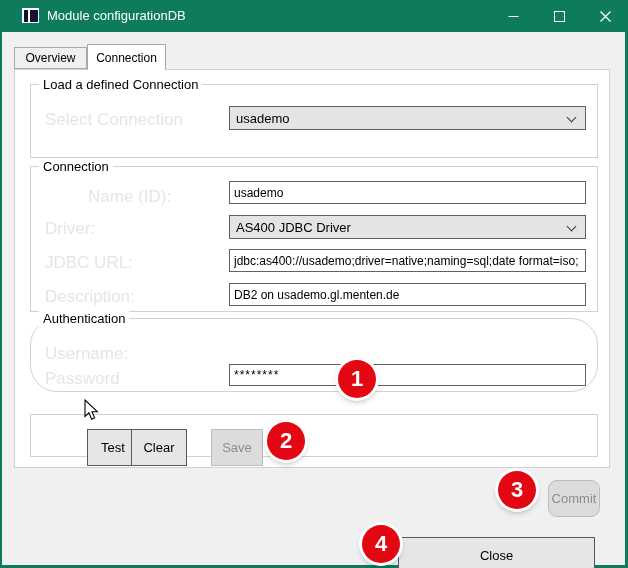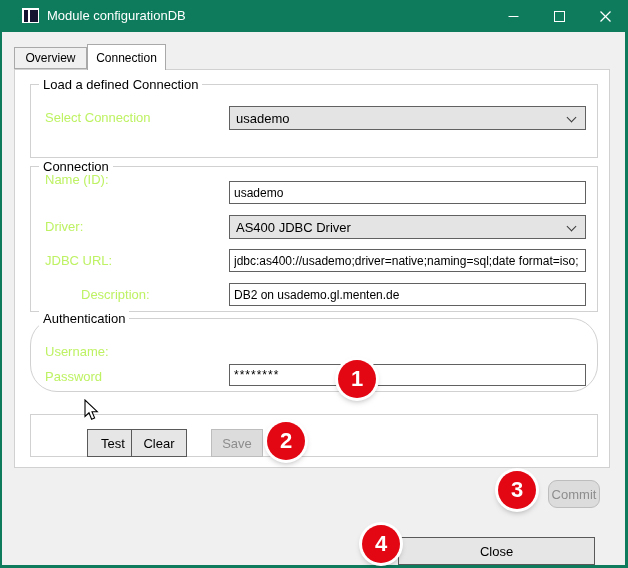--- a/index.html
+++ b/index.html
@@ -49,21 +49,21 @@
   }
   .group-title {
     position:absolute; left:8px; top:-8px; background:#ffffff; padding:0 4px;
     font-size:13px; color:#000; white-space:nowrap; line-height:15px;
   }
   .g-load { left:30px; top:84px;  width:568px; height:74px; }
   .g-conn { left:30px; top:166px; width:568px; height:146px; }
   .g-auth { left:30px; top:318px; width:568px; height:74px;border-radius:27px; }
   .g-btns { left:30px; top:414px; width:568px; height:43px; }
   .form-label {
-    position:absolute; left:14px; font-size:13px; color:#bef264; white-space:nowrap;
+    position:absolute; left:14px; font-size:17px; color:#e5e5e5; white-space:nowrap;
   }
   .text-field {
     position:absolute; left:198px; width:357px; height:23px;
     border:1px solid #616161; background:#ffffff; font-size:12px;
     font-family:"Liberation Sans", sans-serif; padding:0 4px; color:#000; outline:none;
   }
   .combo {
     position:absolute; left:198px; width:357px; height:24px;
     border:1px solid #616161; background:#e4e4e4;
     font-size:13px; color:#000; display:flex; align-items:center;
@@ -72,21 +72,21 @@
   .combo .chevron {
     position:absolute; right:9px; top:7px; width:8px; height:8px;
   }
   .chevron::before {
     content:""; position:absolute; left:0; top:0; width:6px; height:6px;
     border-right:1.5px solid #3c3c3c; border-bottom:1.5px solid #3c3c3c;
     transform:rotate(45deg);
   }
   
   .push-btn {
-    position:absolute; height:28px; background:#e6e6e6; border:1px solid #595959;
+    position:absolute; height:37px; background:#e6e6e6; border:1px solid #595959;
     font-size:13px; color:#000; display:flex; align-items:center; justify-content:center;
     cursor:default; font-family:"Liberation Sans", sans-serif;
   }
   .push-btn.disabled { background:#dcdcdc; border:1px solid #bdbdbd; color:#8d8d8d; }
   .btn-test  { left:56px;  top:14px; width:52px; }
   .btn-clear { left:100px; top:14px; width:56px; }
   .btn-save  { left:180px; top:14px; width:52px; }
   .btn-commit{ left:548px; top:480px; width:52px; z-index:4;border-radius:9px; }
   .btn-close2{ left:398px; top:537px; width:197px; z-index:4; }
   
@@ -148,33 +148,33 @@
     <span class="form-label" style="top:25px;">Select Connection</span>
     <div class="combo" style="top:21px;">
       <span>usademo</span>
       <span class="chevron"></span>
     </div>
   </div>
 
   <div class="group g-conn">
     <span class="group-title">Connection</span>
 
-    <span class="form-label" style="top:5px;">Name (ID):</span>
+    <span class="form-label" style="top:20px;margin-left:43px;">Name (ID):</span>
     <input class="text-field" style="top: 14px;" value="usademo">
 
     <span class="form-label" style="top:52px;text-align:center;">Driver:</span>
     <div class="combo" style="top:48px;">
       <span>AS400 JDBC Driver</span>
       <span class="chevron"></span>
     </div>
 
     <span class="form-label" style="top:86px;">JDBC URL:</span>
     <input class="text-field" style="top: 82px;" value="jdbc:as400://usademo;driver=native;naming=sql;date format=iso;">
 
-    <span class="form-label" style="top:120px;margin-left:36px;">Description:</span>
+    <span class="form-label" style="top:120px;">Description:</span>
     <input class="text-field" style="top: 116px;" value="DB2 on usademo.gl.menten.de">
   </div>
 
   <div class="group g-auth">
     <span class="group-title">Authentication</span>
 
     <span class="form-label" style="top:25px;">Username:</span>
 
     <span class="form-label" style="top:50px;">Password</span>
     <input class="text-field" style="top: 45px; height: 22px; letter-spacing: 1px;" value="********">

